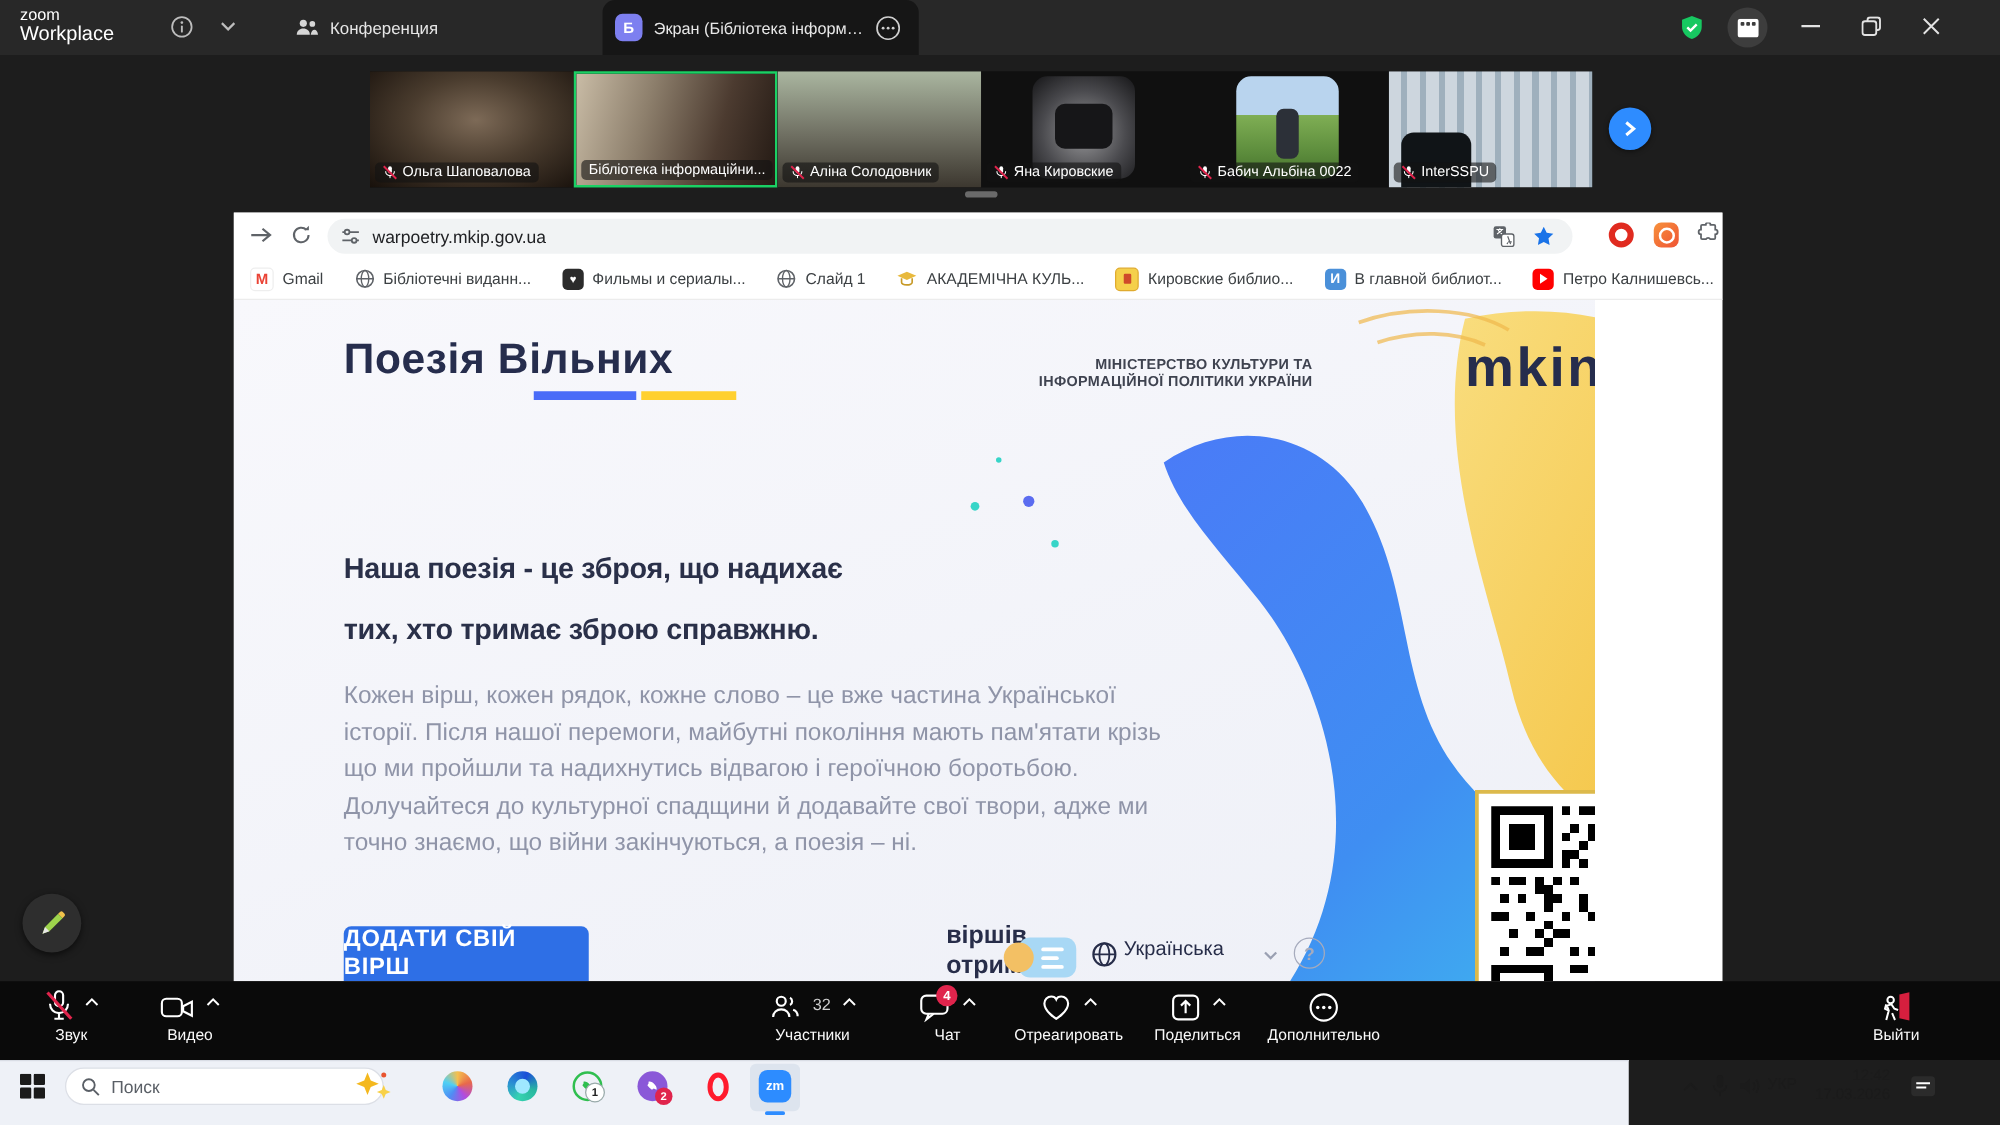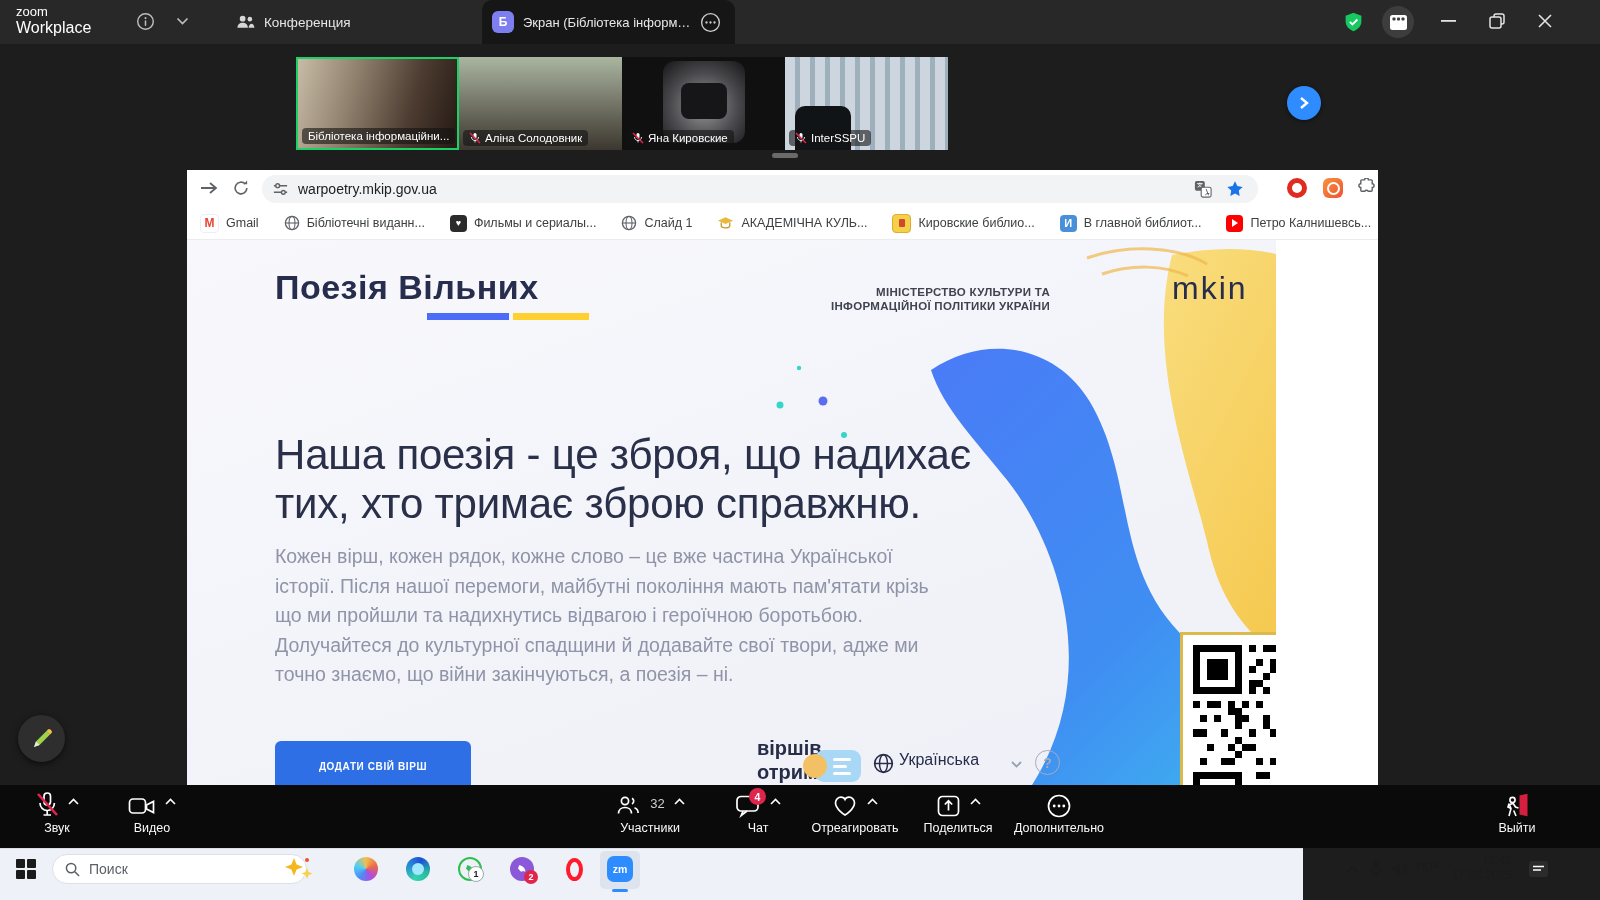--- a/index.html
+++ b/index.html
@@ -42,24 +42,24 @@
   .bk{display:flex;align-items:center;gap:7px}
   .fi{width:17px;height:17px;border-radius:4px;display:flex;align-items:center;justify-content:center;font-weight:700;flex:0 0 auto}
   .bk-sep{width:1px;height:18px;background:#dadce0}
 
   
   .page{position:absolute;left:0;top:70px;width:1089px;height:545px;overflow:hidden;background:linear-gradient(160deg,#f8f8fc 0%,#eef0f7 100%)}
   .deco{position:absolute;left:0;top:0}
   .brand{position:absolute;left:88px;top:28px;font-size:34px;font-weight:800;color:#262d4d;letter-spacing:.5px}
   .bar{position:absolute;top:73px;height:7px}
   .ministry{position:absolute;right:226px;top:45px;width:330px;text-align:right;font-size:11.5px;font-weight:700;color:#3f4350;line-height:14px;letter-spacing:.3px}
-  .mkip{position:absolute;left:985px;top:30px;font-size:32px;font-weight:400;color:#262d4d;letter-spacing:2px}
-  .heading{position:absolute;left:88px;top:190px;font-size:42px;line-height:49px;font-weight:400;color:#2a3049;letter-spacing:-.2px}
+  .mkip{position:absolute;left:985px;top:30px;font-size:44px;font-weight:700;color:#262d4d;letter-spacing:2px}
+  .heading{position:absolute;left:88px;top:190px;font-size:23px;line-height:49px;font-weight:700;color:#2a3049;letter-spacing:-.2px}
   .body-txt{position:absolute;left:88px;top:302px;width:676px;font-size:19.5px;line-height:29.6px;color:#8f94a8}
-  .cta{position:absolute;left:88px;top:501px;width:196px;height:50px;background:#2e6fe6;border-radius:6px;color:#fff;font-size:10px;font-weight:700;letter-spacing:.6px;display:flex;align-items:center;justify-content:center}
+  .cta{position:absolute;left:88px;top:501px;width:196px;height:50px;background:#2e6fe6;border-radius:6px;color:#fff;font-size:19px;font-weight:700;letter-spacing:.6px;display:flex;justify-content:center}
   .count{position:absolute;left:322px;top:486px;font-size:60px;font-weight:800;color:#1f2540;letter-spacing:4px}
   .cap1{position:absolute;left:570px;top:497px;font-size:20px;font-weight:700;color:#272d49}
   .cap2{position:absolute;left:570px;top:521px;font-size:20px;font-weight:700;color:#272d49}
   .docico{position:absolute;left:628px;top:510px;width:46px;height:32px;border-radius:9px;background:#aederff;background:#a8d8f5}
   .docico .ln{position:absolute;left:18px;height:3px;border-radius:2px;background:#fff}
   .docdot{position:absolute;left:616px;top:514px;width:24px;height:24px;border-radius:50%;background:#f3c064}
   .lang{position:absolute;left:712px;top:511px;font-size:16px;color:#272d49}
   .helpc{position:absolute;left:848px;top:510px;width:23px;height:23px;border-radius:50%;border:1.6px solid #a6abbd;color:#a6abbd;font-size:14px;font-weight:700;display:flex;align-items:center;justify-content:center}
   .qr{position:absolute;left:993px;top:392px;width:198px;height:153px;background:#fff;border-top:3px solid #dcb94b;border-left:3px solid #dcb94b;box-sizing:border-box;overflow:hidden}
 
@@ -148,20 +148,32 @@
       </svg>
   </span>
   <span class="winbtn" style="left:1538px;top:14px">
     <svg width="14" height="14" viewBox="0 0 14 14">
         <path d="M1 1l12 12M13 1L1 13" stroke="#e3e3e3" stroke-width="1.6"></path>
       </svg>
   </span>
 </div>
 
 <div class="strip">
+  <div class="tile">
+    <div class="vfill" style="background:radial-gradient(ellipse at 52% 42%,#7d6a57 0%,#4a3c2e 45%,#17100b 100%)"></div>
+    <div class="npill">
+      <svg width="12" height="12" viewBox="0 0 24 24">
+          <rect x="9" y="2" width="6" height="11" rx="3" fill="#fff"></rect>
+          <path d="M5 10c0 4 3 7 7 7s7-3 7-7" fill="none" stroke="#fff" stroke-width="1.8"></path>
+          <rect x="11.2" y="17" width="1.6" height="4" fill="#fff"></rect>
+          <path d="M2 2l20 20" stroke="#e0244c" stroke-width="3"></path>
+        </svg>
+      <span>Ольга Шаповалова</span>
+    </div>
+  </div>
   <div class="tile active">
     <div class="vfill" style="background:linear-gradient(105deg,#c9bca6 0%,#8d7f6c 35%,#4c3b30 70%,#241a14 100%)"></div>
     <div class="npill">
       <span>Бібліотека інформаційни...</span>
     </div>
   </div>
   <div class="tile">
     <div class="vfill" style="background:linear-gradient(180deg,#aab6a0 0%,#6f6f62 55%,#3c372f 100%)"></div>
     <div class="npill">
       <svg width="12" height="12" viewBox="0 0 24 24">
@@ -178,20 +190,34 @@
       <div style="position:absolute;left:18px;top:22px;width:46px;height:36px;border-radius:8px;background:#161618"></div>
     </div>
     <div class="npill">
       <svg width="12" height="12" viewBox="0 0 24 24">
           <rect x="9" y="2" width="6" height="11" rx="3" fill="#fff"></rect>
           <path d="M5 10c0 4 3 7 7 7s7-3 7-7" fill="none" stroke="#fff" stroke-width="1.8"></path>
           <rect x="11.2" y="17" width="1.6" height="4" fill="#fff"></rect>
           <path d="M2 2l20 20" stroke="#e0244c" stroke-width="3"></path>
         </svg>
       <span>Яна Кировские</span>
+    </div>
+  </div>
+  <div class="tile">
+    <div class="av-sq" style="background:linear-gradient(180deg,#b9d4ee 0%,#b9d4ee 38%,#7fae54 38%,#5c8c3c 75%,#44702c 100%)">
+      <div style="position:absolute;left:32px;top:26px;width:18px;height:40px;border-radius:6px;background:#2c3038"></div>
+    </div>
+    <div class="npill">
+      <svg width="12" height="12" viewBox="0 0 24 24">
+          <rect x="9" y="2" width="6" height="11" rx="3" fill="#fff"></rect>
+          <path d="M5 10c0 4 3 7 7 7s7-3 7-7" fill="none" stroke="#fff" stroke-width="1.8"></path>
+          <rect x="11.2" y="17" width="1.6" height="4" fill="#fff"></rect>
+          <path d="M2 2l20 20" stroke="#e0244c" stroke-width="3"></path>
+        </svg>
+      <span>Бабич Альбіна 0022</span>
     </div>
   </div>
   <div class="tile">
     <div class="vfill" style="background:repeating-linear-gradient(90deg,#cdd6de 0 10px,#9fb0bd 10px 15px)">
       <div style="position:absolute;left:10px;bottom:0;width:56px;height:44px;border-radius:10px 10px 0 0;background:#101417"></div>
     </div>
     <div class="npill">
       <svg width="12" height="12" viewBox="0 0 24 24">
           <rect x="9" y="2" width="6" height="11" rx="3" fill="#fff"></rect>
           <path d="M5 10c0 4 3 7 7 7s7-3 7-7" fill="none" stroke="#fff" stroke-width="1.8"></path>

